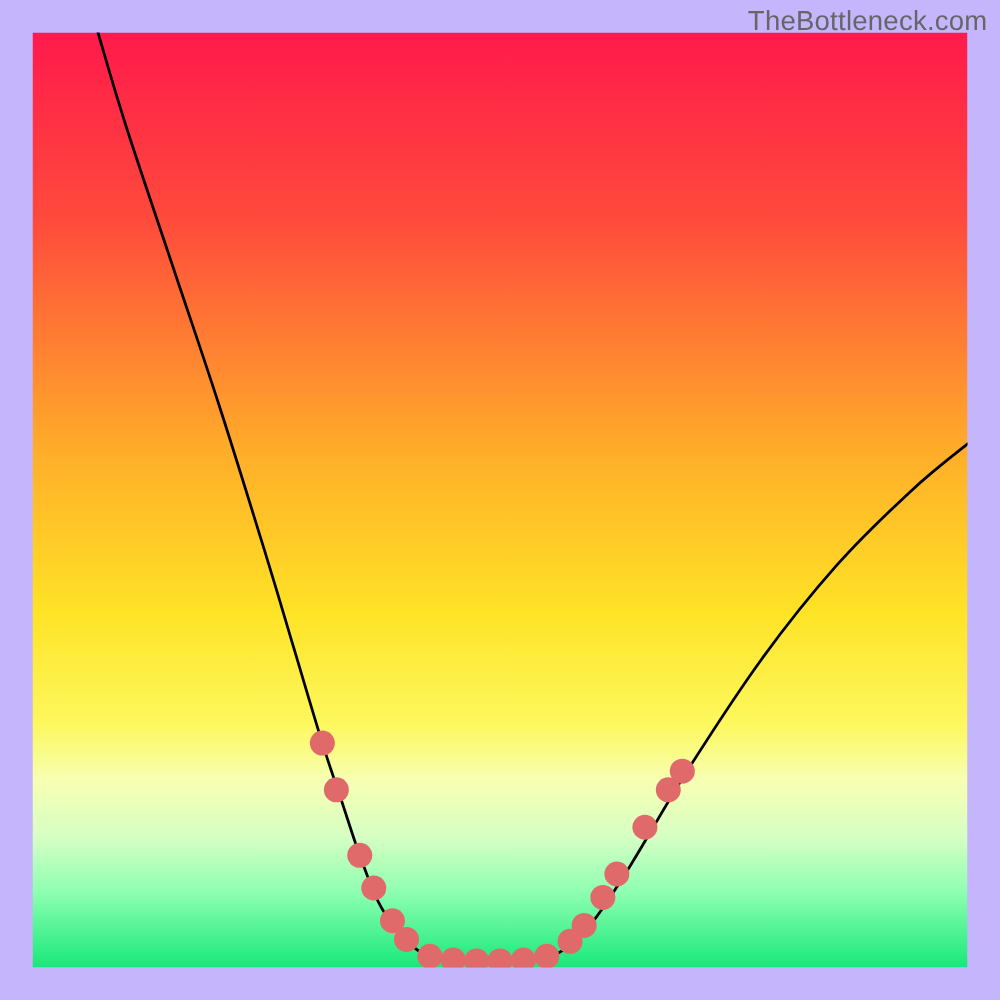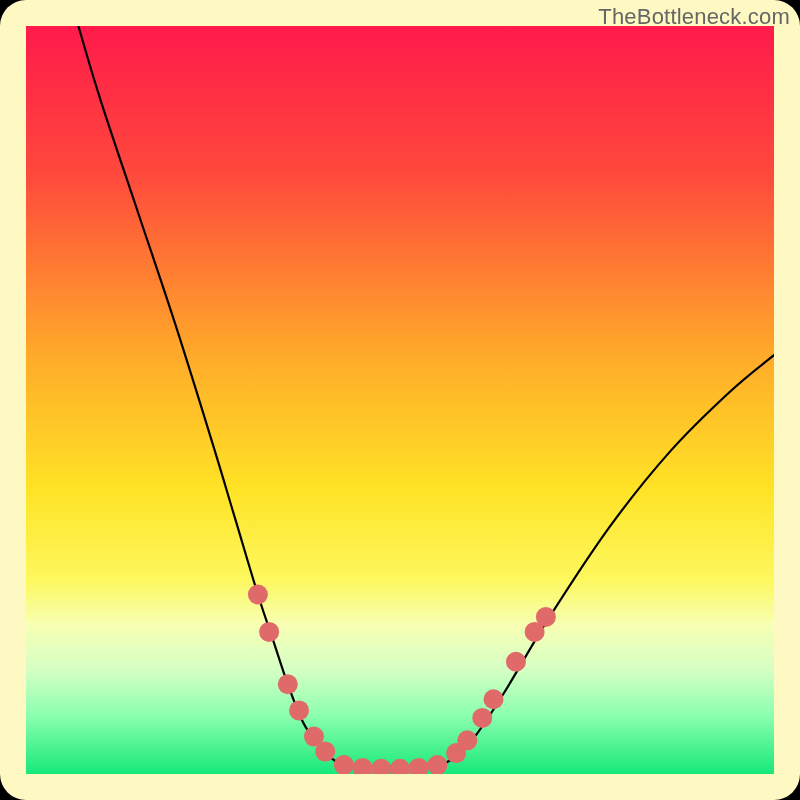--- a/index.html
+++ b/index.html
@@ -8,22 +8,21 @@
     width: 800px;
     height: 800px;
     background: #000;
     overflow: hidden;
     font-family: Arial, Helvetica, sans-serif;
   }
   .frame {
     position: relative;
     width: 800px;
     height: 800px;
-    background: #fef9c3;
-    border-radius: 26px;
+    background: #c4b5fd;
   }
   .plot {
     position: absolute;
     left: 26px;
     top: 26px;
     width: 748px;
     height: 748px;
   }
   .watermark {
     position: absolute;

